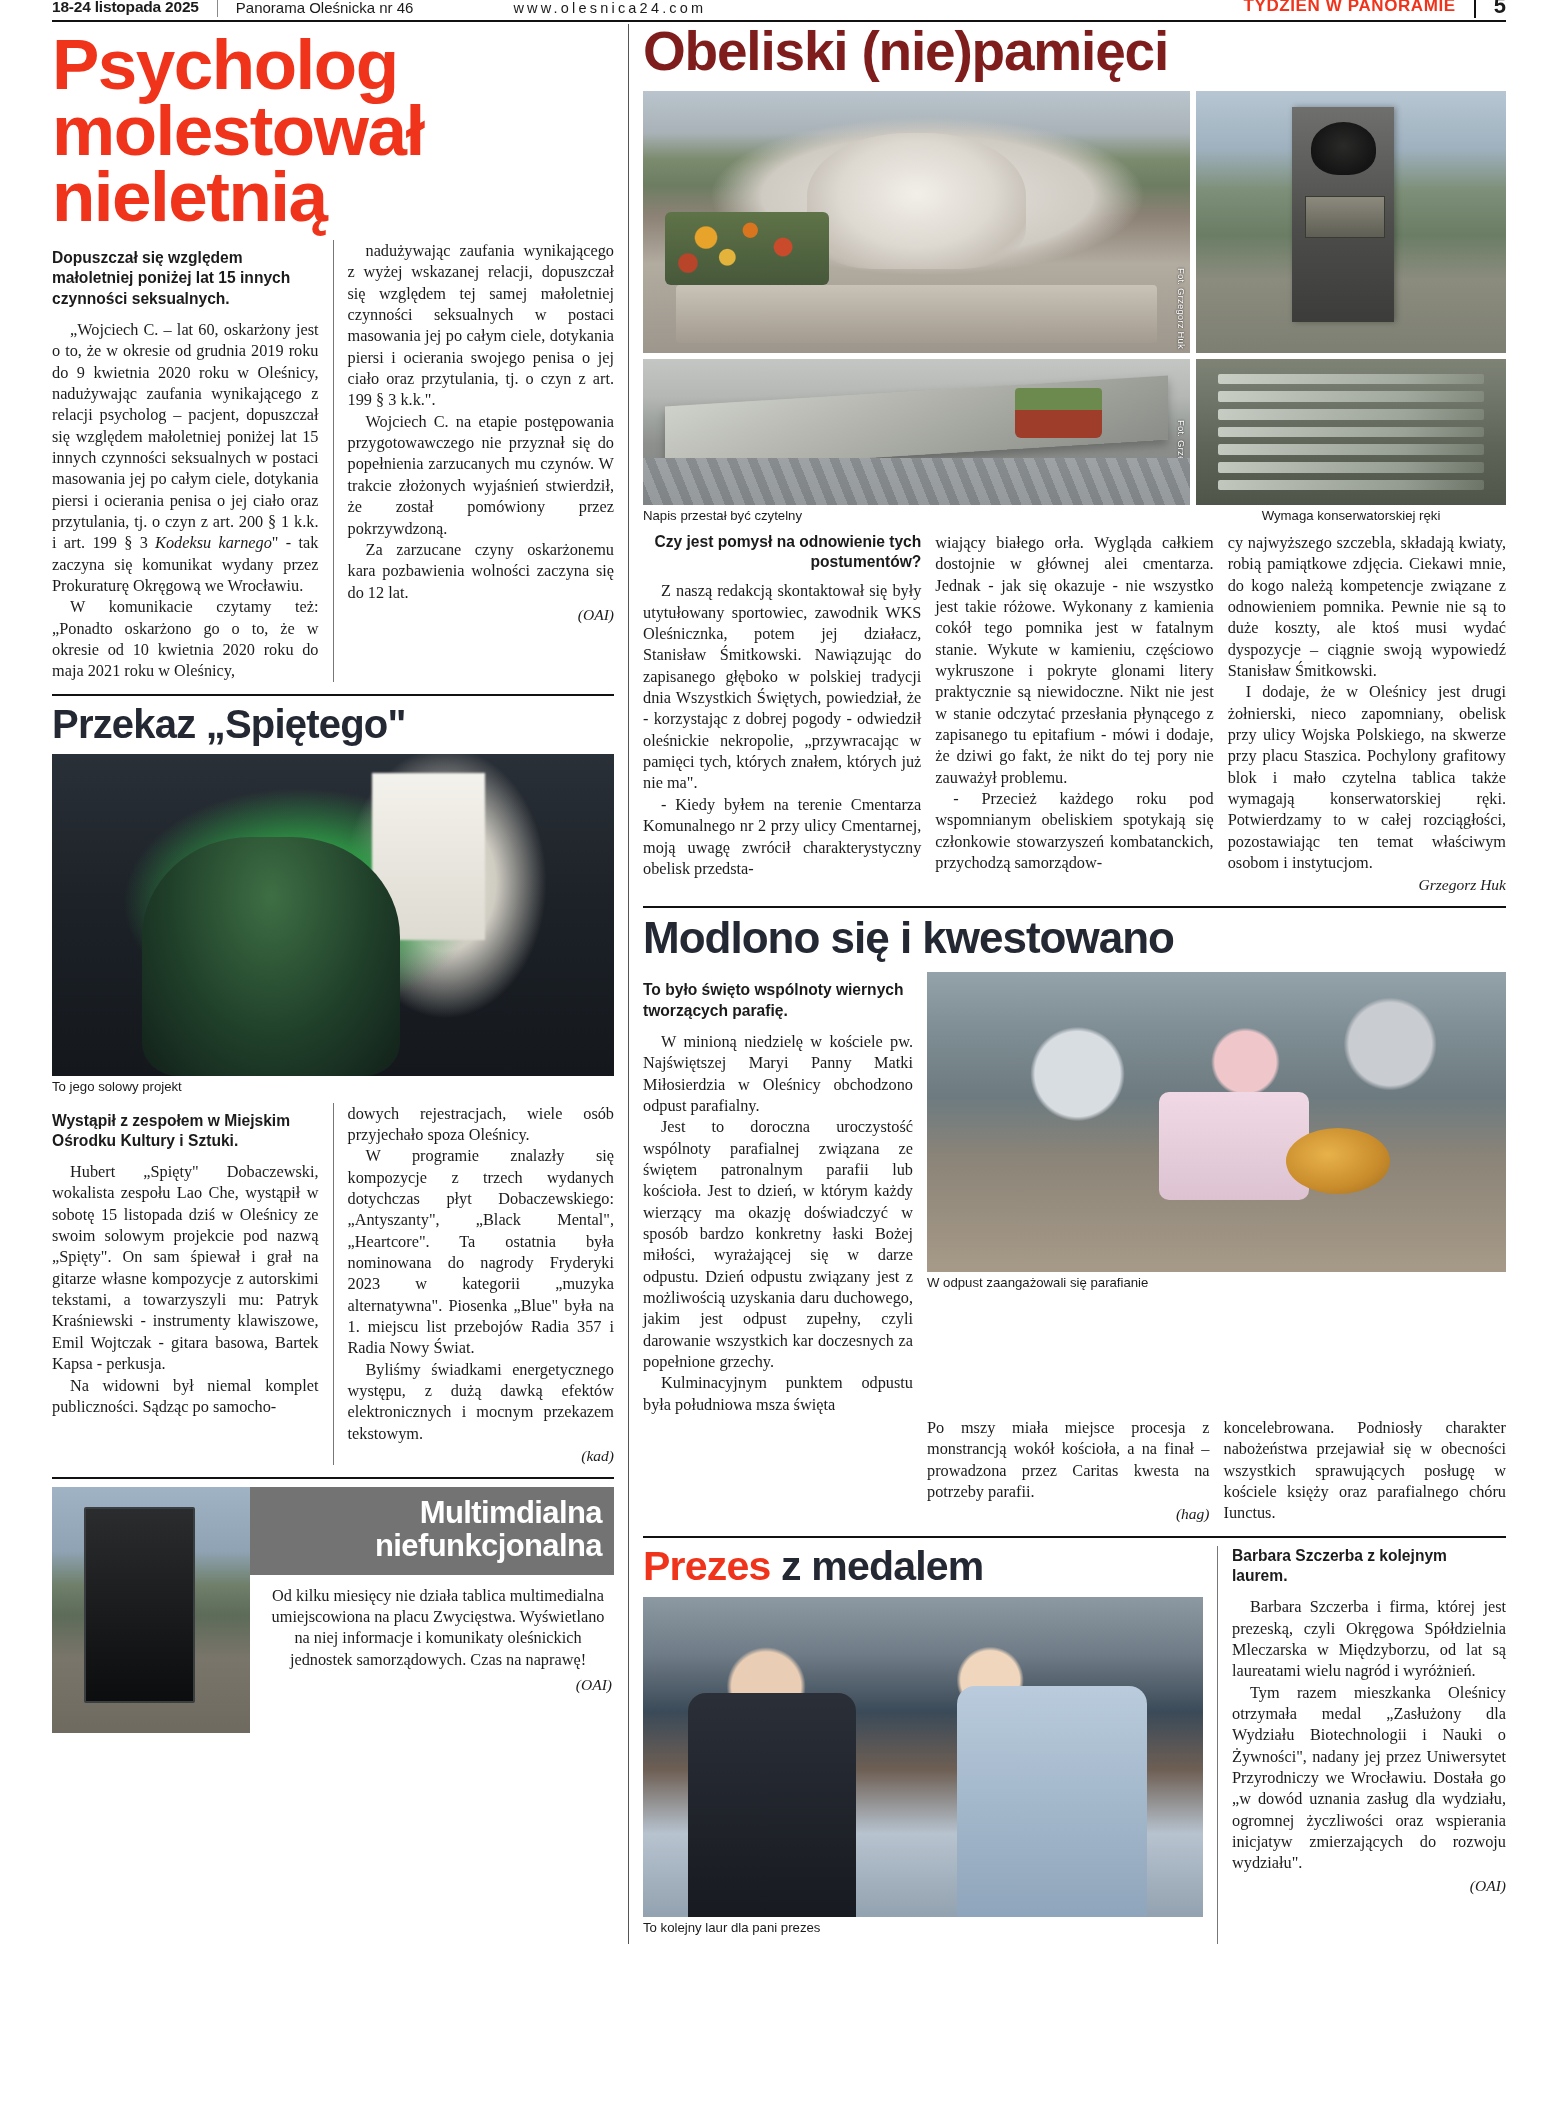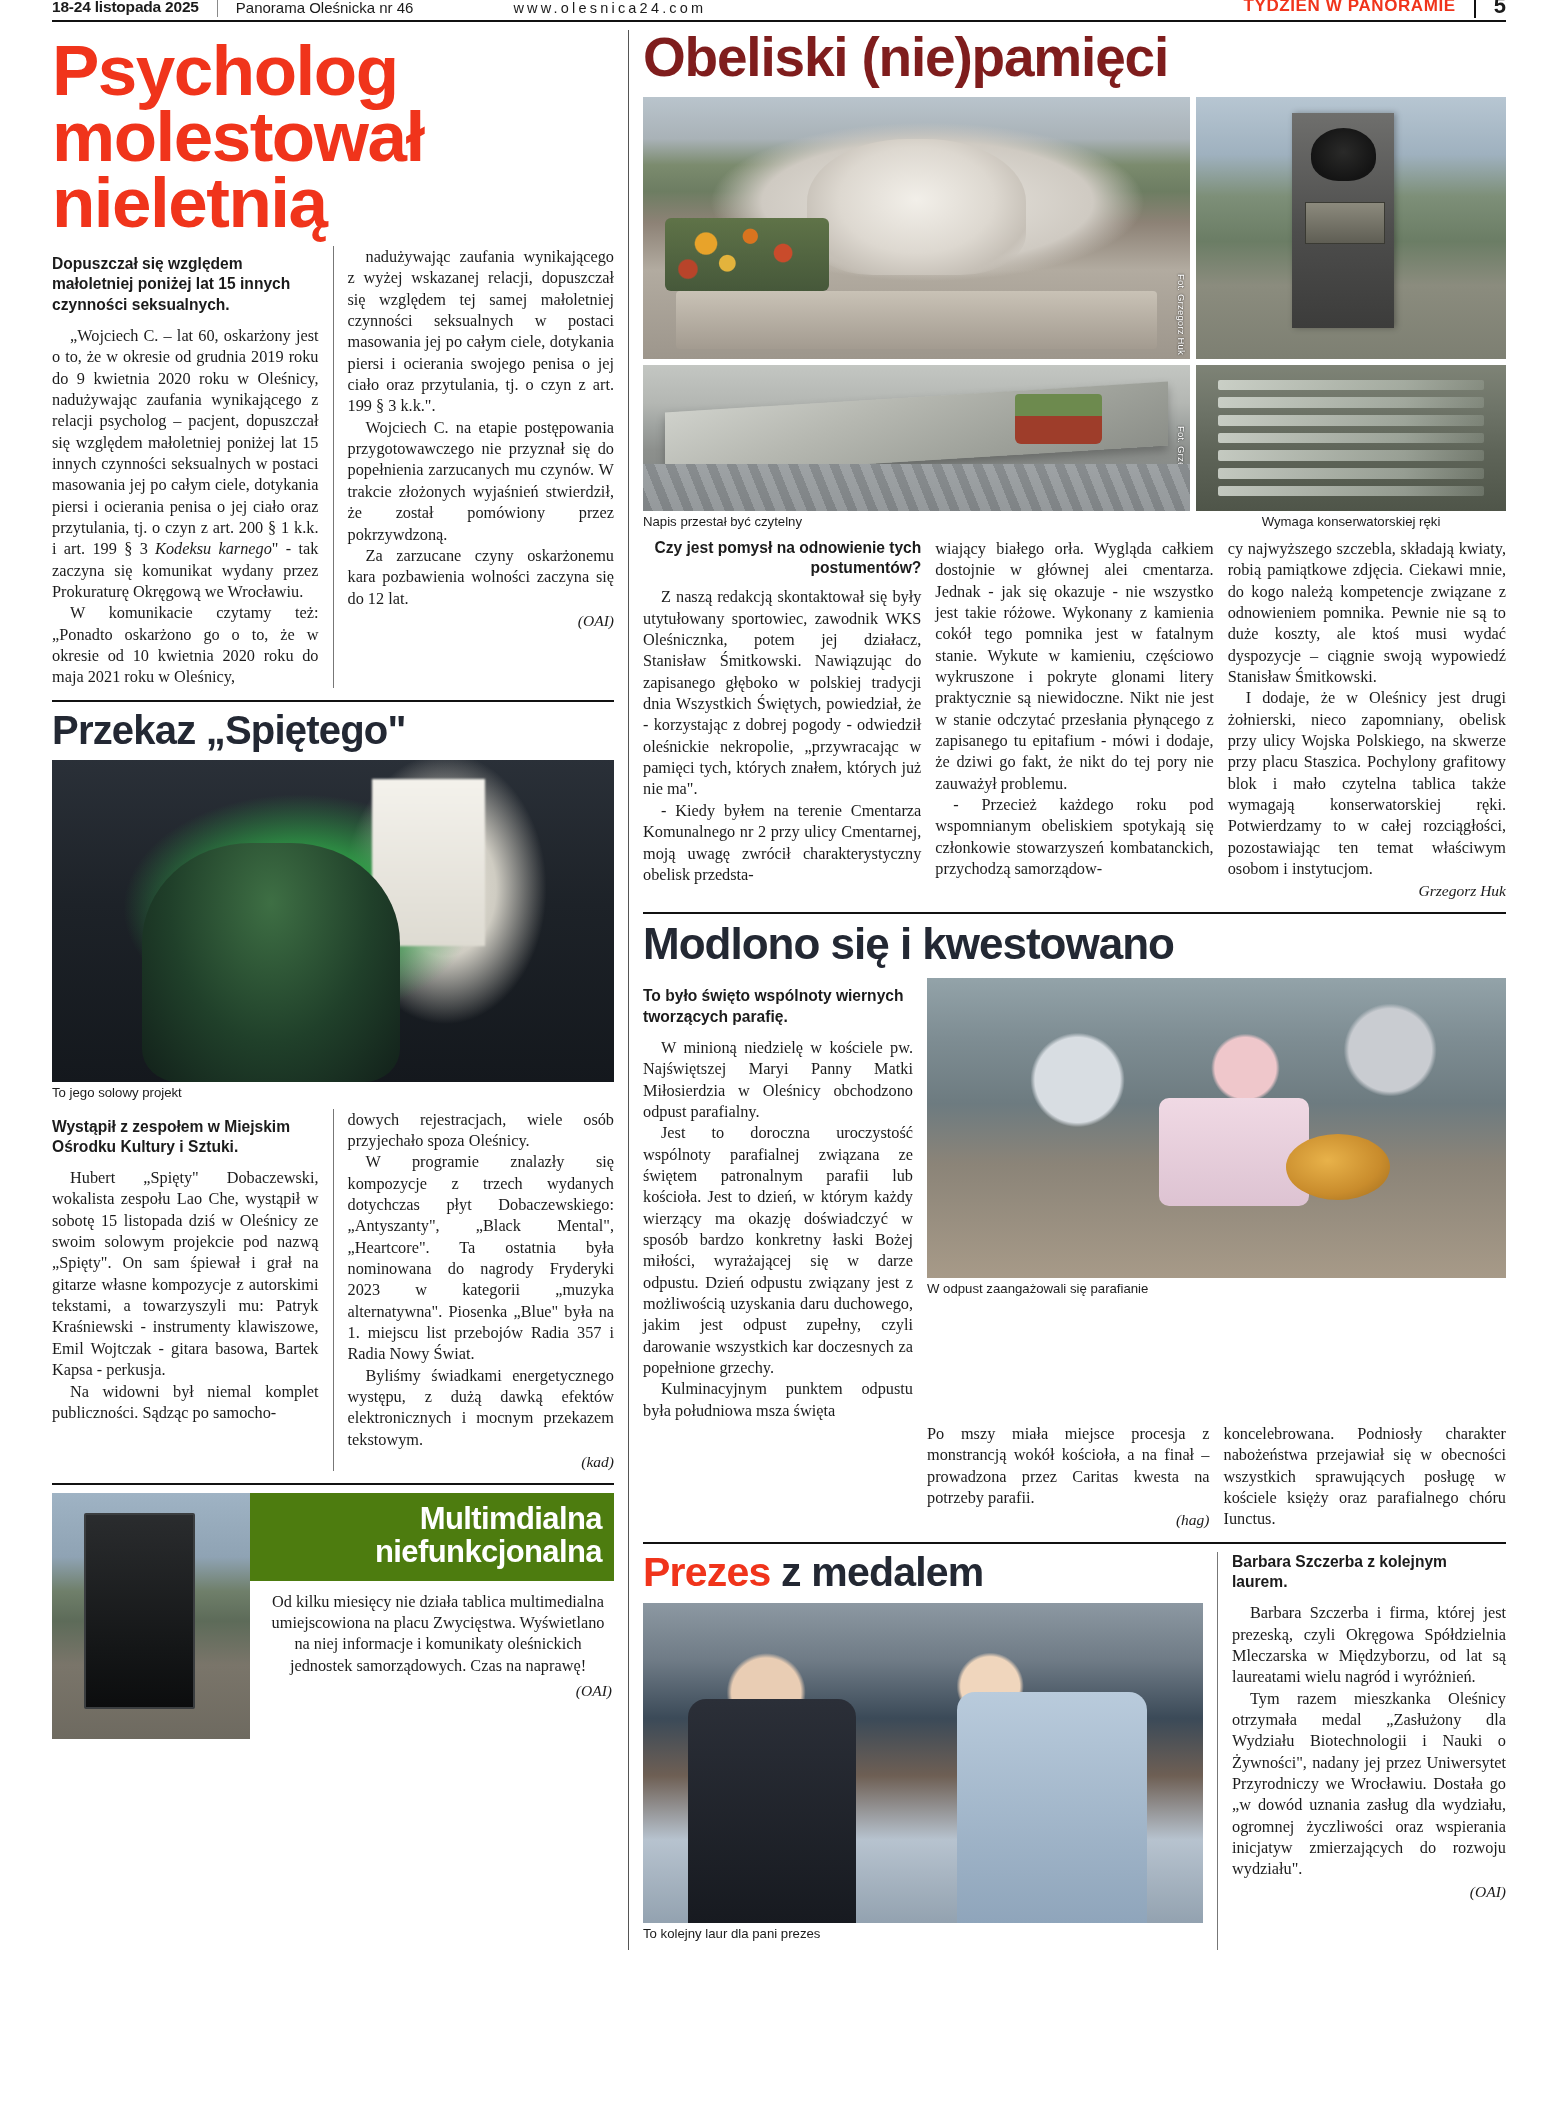--- a/index.html
+++ b/index.html
@@ -67,21 +67,21 @@
     font-family: "Liberation Sans", sans-serif;
     font-weight: bold; font-size: 22px;
     padding-bottom: 1px;
   }
 
   
   .content {
     position: relative;
     display: flex;
     gap: 0;
-    padding-top: 8px;
+    padding-top: 2px;
   }
   .col-left { width: 562px; flex: 0 0 562px; }
   .gutter   { width: 14px; flex: 0 0 14px; }
   .col-right{ width: 878px; flex: 0 0 878px; border-left: 1px solid #555; padding-left: 14px;}
 
   
   h1.hl-red {
     font-family: "Liberation Sans", sans-serif;
     font-weight: bold;
     font-size: 71px;
@@ -324,21 +324,21 @@
     content:""; position:absolute; right:10%; top:28%; width:34%; height:72%;
     background: linear-gradient(180deg,#b9cbdc,#8fa5bb);
     border-radius: 18px 18px 0 0;
   }
 
   
   .promo { display: flex; margin-top: 6px; }
   .promo-photo { width: 198px; flex: 0 0 198px; height: 246px; }
   .promo-body  { flex: 1 1 auto; }
   .promo-head {
-    background: #4d7c0f;
+    background: #737373;
     color: #ffffff;
     font-family: "Liberation Sans", sans-serif;
     font-weight: bold;
     font-size: 31px;
     line-height: 1.06;
     letter-spacing: -0.6px;
     text-align: right;
     padding: 10px 12px 12px 12px;
   }
   .promo-text {

